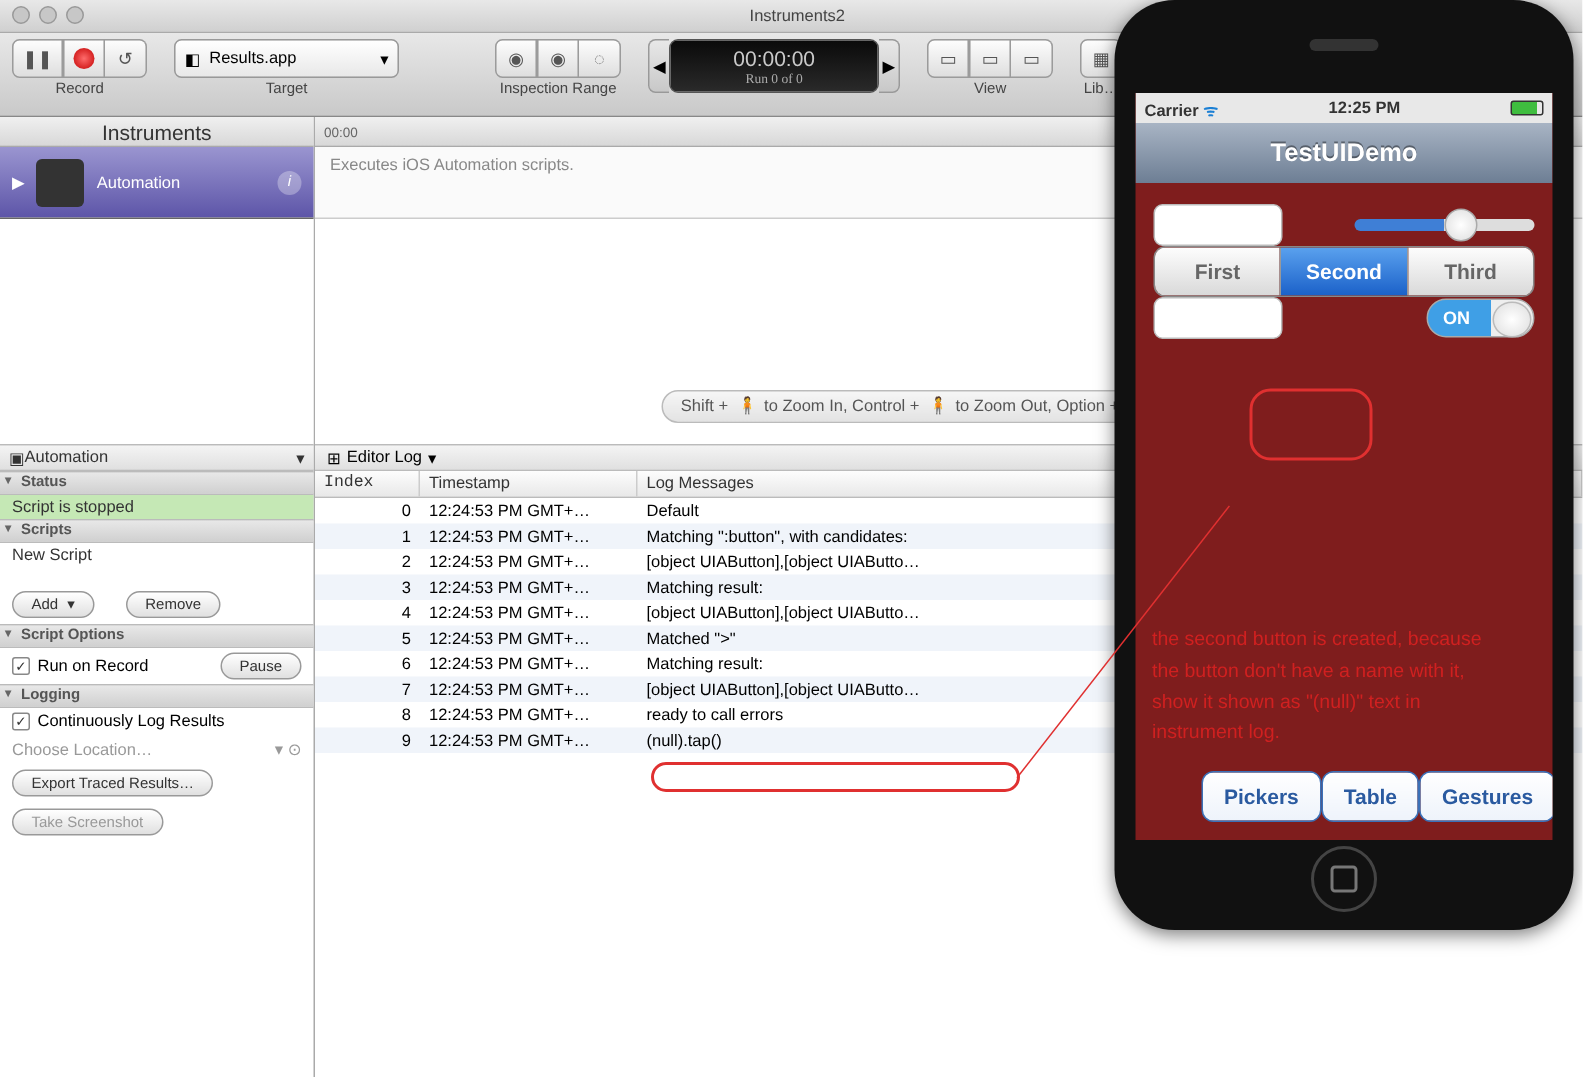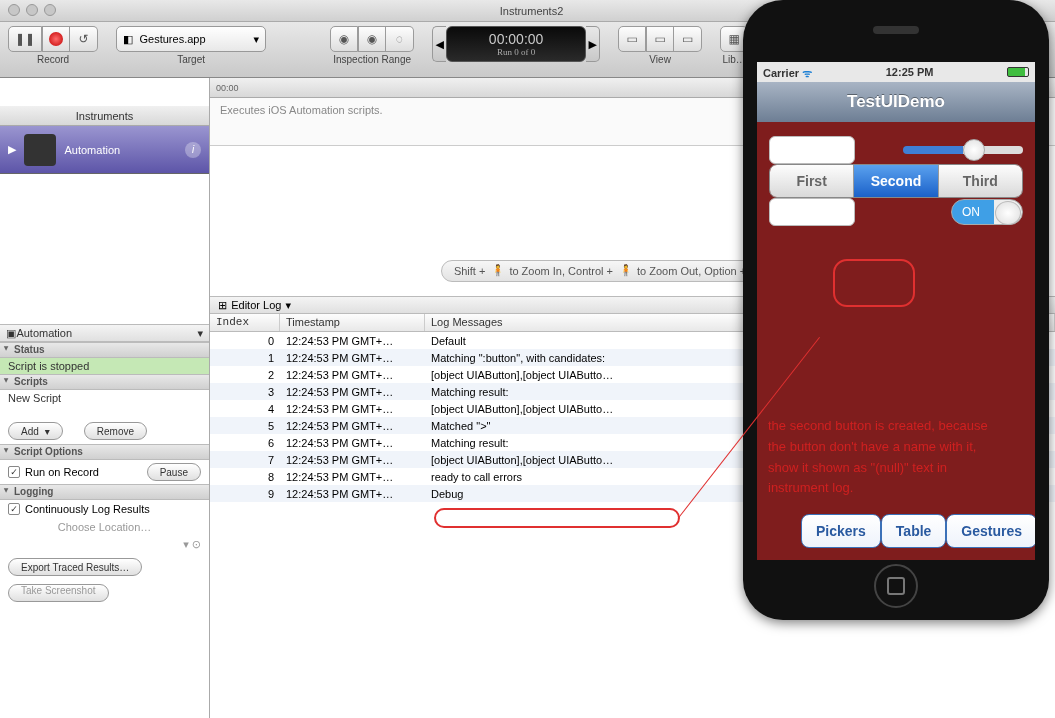--- a/index.html
+++ b/index.html
@@ -22,35 +22,35 @@
 .lcd{width:140px;height:36px;background:linear-gradient(#0a0a0a,#2a2a2a);border:1px solid #555;border-radius:6px;color:#c9c9c9;font-family:monospace;display:flex;flex-direction:column;align-items:center;justify-content:center;font-size:14px;}
 .lcd .small{font-size:9px;color:#aaa;font-family:"Lucida Grande";}
 .lcd-wrap{display:flex;align-items:center;}
 .lcd-arrow{width:14px;height:36px;background:linear-gradient(#e8e8e8,#c8c8c8);border:1px solid #999;display:flex;align-items:center;justify-content:center;}
 .lcd-arrow.left{border-radius:5px 0 0 5px;border-right:none;}
 .lcd-arrow.right{border-radius:0 5px 5px 0;border-left:none;}
 
 
 .main { display:flex; height: calc(100% - 78px); }
 .left-col{ width:210px; display:flex; flex-direction:column; border-right:1px solid #aaa;}
-.instr-head{height:20px;background:linear-gradient(#f0f0f0,#d8d8d8);border-bottom:1px solid #aaa;display:flex;align-items:center;justify-content:center;font-size:11px;color:#333;margin-top:28px;}
+.instr-head{height:20px;background:linear-gradient(#f0f0f0,#d8d8d8);border-bottom:1px solid #aaa;display:flex;align-items:center;justify-content:center;font-size:14px;color:#333;}
 .track-row{height:48px;background:linear-gradient(#9a95d0,#5d55a8);display:flex;align-items:center;color:#fff;padding:0 8px;gap:8px;border-bottom:1px solid #666;}
 .track-icon{width:32px;height:32px;background:#333;border-radius:4px;}
 .info-badge{width:16px;height:16px;border-radius:50%;background:rgba(255,255,255,0.3);color:#fff;font-style:italic;display:flex;align-items:center;justify-content:center;margin-left:auto;font-size:10px;}
 .gray-space{flex:0 0 150px;background:#fff;}
 .detail-bar{height:18px;background:linear-gradient(#f4f4f4,#e0e0e0);border-top:1px solid #bbb;border-bottom:1px solid #bbb;display:flex;align-items:center;padding:0 6px;font-size:11px;color:#333;}
 .section-head{height:16px;background:linear-gradient(#e8e8e8,#d0d0d0);border-top:1px solid #bbb;border-bottom:1px solid #bbb;font-size:10px;font-weight:bold;color:#555;padding:1px 14px 0 14px;position:relative;}
 .section-head::before{content:"▸";position:absolute;left:4px;top:1px;font-size:8px;color:#666;transform:rotate(90deg);}
 .side-row{padding:2px 8px;font-size:11px;color:#333;}
 .side-row.green{background:#c5e8b5;}
 .side-btn-row{display:flex;gap:21px;padding:4px 8px;}
 .aqua-btn{height:18px;background:linear-gradient(#fff,#e0e0e0);border:1px solid #999;border-radius:10px;font-size:10px;padding:0 12px;display:flex;align-items:center;color:#333;}
 .chk-row{padding:3px 8px;display:flex;align-items:center;gap:5px;font-size:11px;}
 .chk{width:12px;height:12px;border:1px solid #888;border-radius:2px;background:#fff;display:flex;align-items:center;justify-content:center;font-size:9px;color:#333;}
-.side-disabled{color:#999;flex-direction:column;}
+.side-disabled{color:#999;}
 
 
 .right-col{flex:1;display:flex;flex-direction:column;}
 .timeline-head{height:20px;background:linear-gradient(#f0f0f0,#d8d8d8);border-bottom:1px solid #aaa;font-size:9px;color:#666;padding-left:6px;display:flex;align-items:center;}
 .script-desc{height:48px;border-bottom:1px solid #ccc;padding:6px 10px;color:#888;font-size:11px;background:#fafafa;}
 .hint-area{flex:0 0 150px;background:#fff;display:flex;align-items:flex-end;justify-content:center;padding-bottom:14px;}
 .hint-pill{background:linear-gradient(#f6f6f6,#e3e3e3);border:1px solid #bbb;border-radius:12px;padding:3px 12px;font-size:11px;color:#555;display:flex;align-items:center;gap:6px;}
 .person{width:12px;height:14px;color:#d98c3a;}
 .log-toolbar{height:18px;background:linear-gradient(#f4f4f4,#e0e0e0);border-top:1px solid #bbb;border-bottom:1px solid #bbb;display:flex;align-items:center;padding:0 8px;font-size:11px;gap:4px;}
 .table-head{height:18px;background:linear-gradient(#fdfdfd,#e8e8e8);border-bottom:1px solid #bbb;display:flex;font-size:11px;color:#333;}
@@ -84,21 +84,21 @@
 .navbar{height:40px;background:linear-gradient(#a8b4c4,#6d7e94);display:flex;align-items:center;justify-content:center;color:#fff;font-size:17px;font-weight:bold;text-shadow:0 -1px 0 rgba(0,0,0,0.4);}
 .content{padding:14px 12px;display:flex;flex-direction:column;}
 .row-flex{display:flex;align-items:center;justify-content:space-between;}
 .ios-text{width:86px;height:28px;border:1px solid #bbb;border-radius:6px;background:#fff;}
 .ios-slider{width:120px;height:8px;background:linear-gradient(90deg,#3f7fd6 50%,#ddd 50%);border-radius:4px;position:relative;}
 .ios-slider::after{content:"";position:absolute;left:50%;top:-7px;width:20px;height:20px;background:radial-gradient(#fff,#ddd);border:1px solid #aaa;border-radius:50%;}
 .segctl{display:flex;border:1px solid #888;border-radius:8px;overflow:hidden;height:34px;}
 .seg{flex:1;display:flex;align-items:center;justify-content:center;font-size:14px;font-weight:bold;background:linear-gradient(#fdfdfd,#d9d9d9);color:#666;border-right:1px solid #999;}
 .seg:last-child{border-right:none;}
 .seg.sel{background:linear-gradient(#5aa1ee,#1b61c9);color:#fff;}
-.ios-switch{width:72px;height:26px;border-radius:13px;background:linear-gradient(90deg,#3f9fe6 60%,#eee 60%);border:1px solid #aaa;position:relative;color:#fff;font-size:12px;font-weight:normal;display:flex;align-items:center;padding-left:10px;}
+.ios-switch{width:72px;height:26px;border-radius:13px;background:linear-gradient(90deg,#3f9fe6 60%,#eee 60%);border:1px solid #aaa;position:relative;color:#fff;font-size:12px;font-weight:bold;display:flex;align-items:center;padding-left:10px;}
 .ios-switch::after{content:"";position:absolute;right:1px;top:1px;width:24px;height:22px;background:radial-gradient(#fff,#ddd);border-radius:50%;border:1px solid #bbb;}
 .ios-btn{height:34px;border:1px solid #3b71b8;border-radius:8px;background:linear-gradient(#fff,#eef3fb);color:#2a5aa0;font-size:14px;font-weight:bold;padding:0 14px;display:flex;align-items:center;}
 .bottom-row{position:absolute;bottom:12px;left:12px;right:12px;display:flex;justify-content:space-between;padding-left:32px;}
 
 
 .redline{position:absolute;border-top:1px solid #e03030;pointer-events:none;transform-origin:left center;}
 </style>
 </head>
 <body>
 
@@ -118,21 +118,21 @@
       <div class="pill">
           <span class="rec-dot"></span>
         </div>
       <div class="pill">↺</div>
     </div>
     <span class="lbl">Record</span>
   </div>
   <div class="tb-group">
     <div class="target-box">
       <span>◧</span>
-      <span>Gestures.app</span>
+      <span>Results.app</span>
       <span style="margin-left:auto;">▾</span>
     </div>
     <span class="lbl">Target</span>
   </div>
   <div style="flex:0 0 28px"></div>
   <div class="tb-group">
     <div class="pill-group">
       <div class="pill">◉</div>
       <div class="pill">◉</div>
       <div class="pill">◌</div>
@@ -285,20 +285,21 @@
         </div>
         <div class="tr">
           <div class="td idx">8</div>
           <div class="td ts">12:24:53 PM GMT+…</div>
           <div class="td msg">ready to call errors</div>
           <div class="td type">Default</div>
         </div>
         <div class="tr">
           <div class="td idx">9</div>
           <div class="td ts">12:24:53 PM GMT+…</div>
+          <div class="td msg">(null).tap()</div>
           <div class="td type">Debug</div>
         </div>
       </div>
   </div>
 </div>
 
 <div class="phone">
   <div class="screen">
     <div class="statusbar">
       <span><span>Carrier</span> <span class="wifi">ᯤ</span></span>

